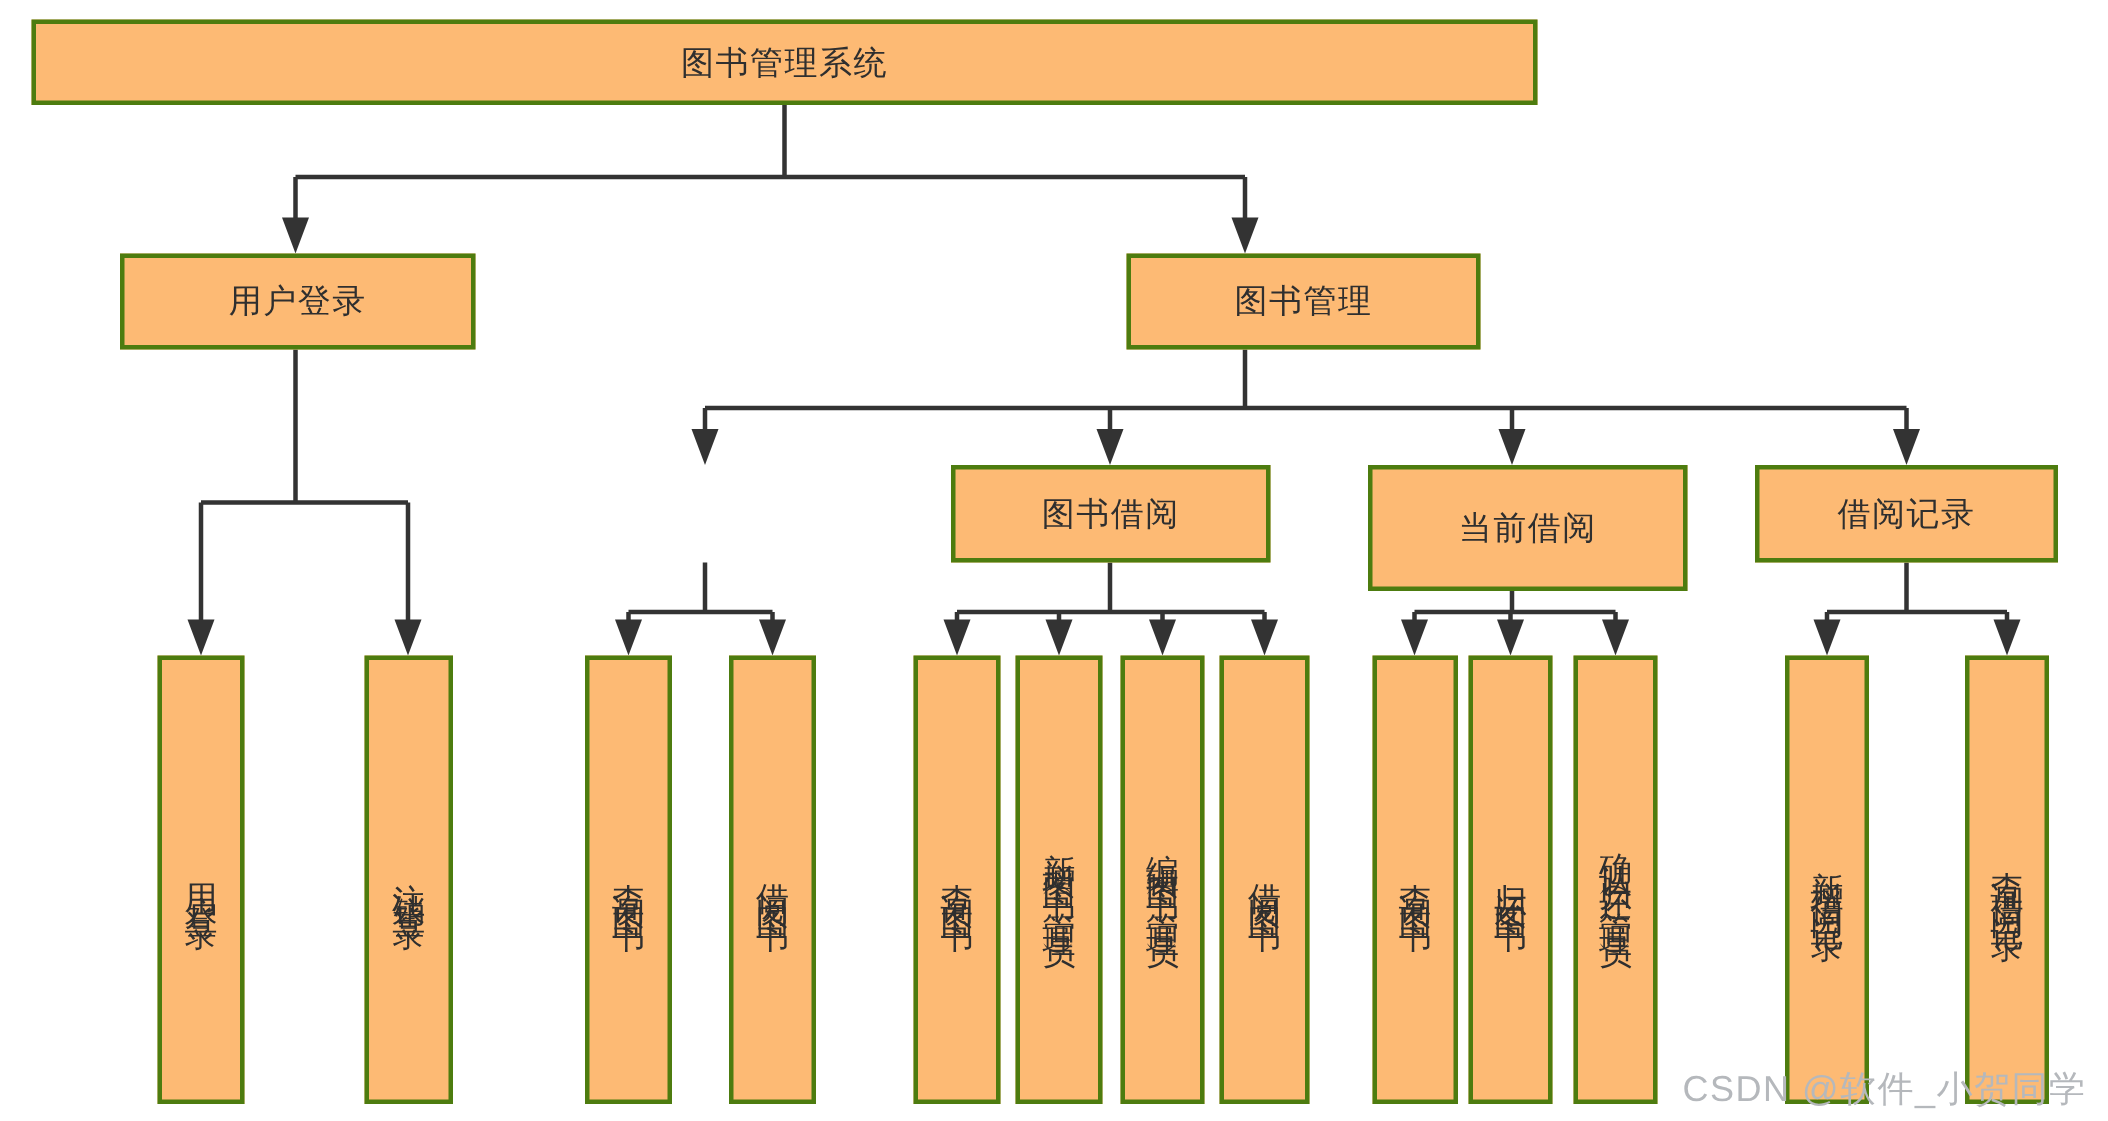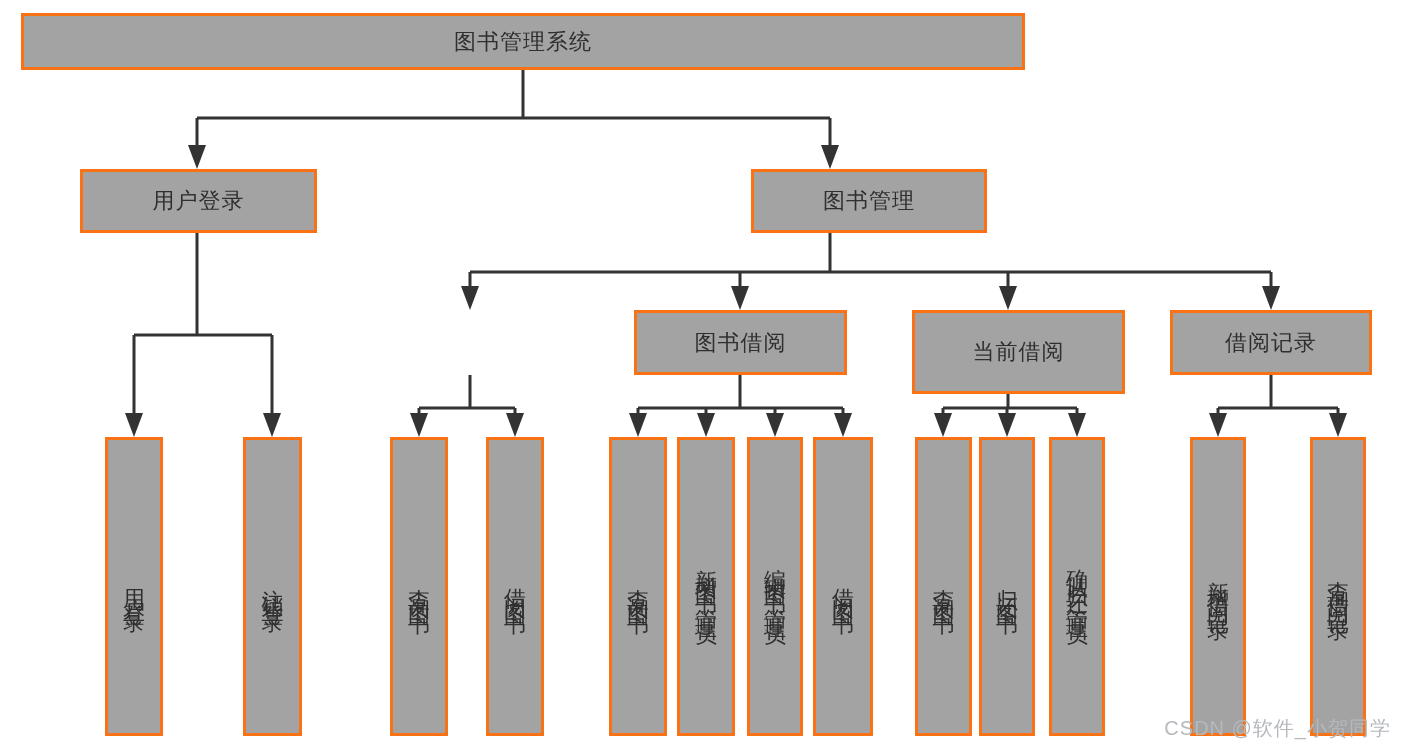--- a/index.html
+++ b/index.html
@@ -9,22 +9,22 @@
     background:#ffffff;
     font-family:"Liberation Sans", sans-serif;
     overflow:hidden;
   }
   .connector-layer{
     position:absolute;left:0;top:0;width:1405px;height:747px;z-index:0;
   }
   .node{
     position:absolute;
     box-sizing:border-box;
-    border:3px solid #f97316;
-    background:#a3a3a3;
+    border:3px solid #4d7c0f;
+    background:#fdba74;
     display:flex;align-items:center;justify-content:center;
     color:#2f2f2f;
     z-index:1;
   }
   .node.h{
     font-size:22px;
     letter-spacing:1px;
     white-space:nowrap;
   }
   .node.v{
@@ -34,21 +34,21 @@
   .node.v .vtext{
     writing-mode:vertical-rl;
     text-orientation:mixed;
     letter-spacing:8px;
     line-height:1;
     white-space:nowrap;
   }
   .watermark{
     position:absolute;
     right:14px;bottom:5px;
-    font-size:20px;
+    font-size:24px;
     color:#b5b8bc;
     letter-spacing:1px;
     z-index:2;
     white-space:nowrap;
   }
 </style>
 </head>
 <body>
 
 <div class="canvas">

